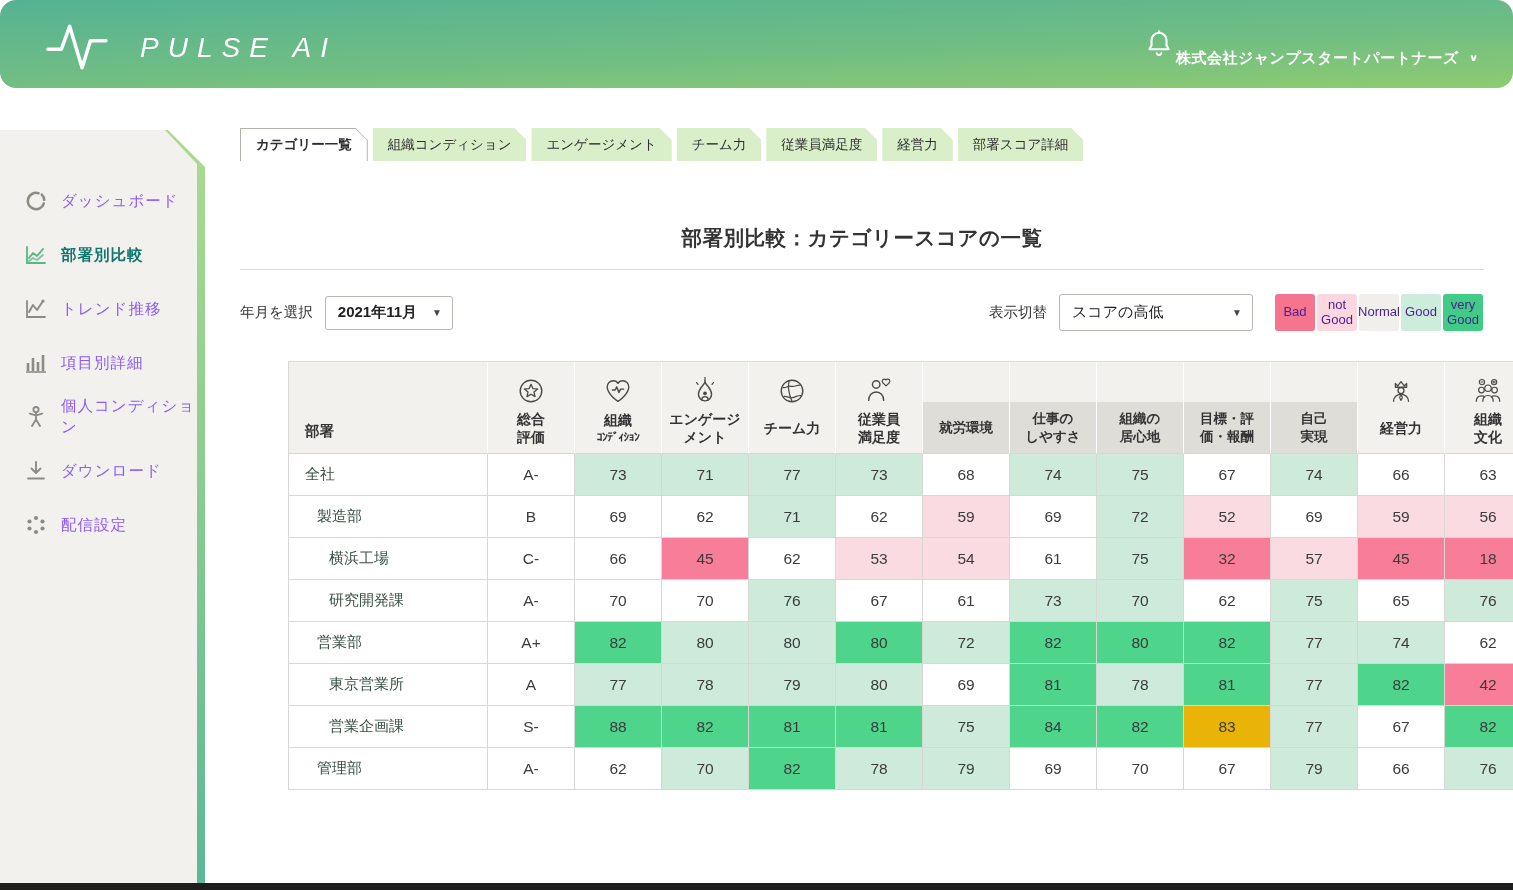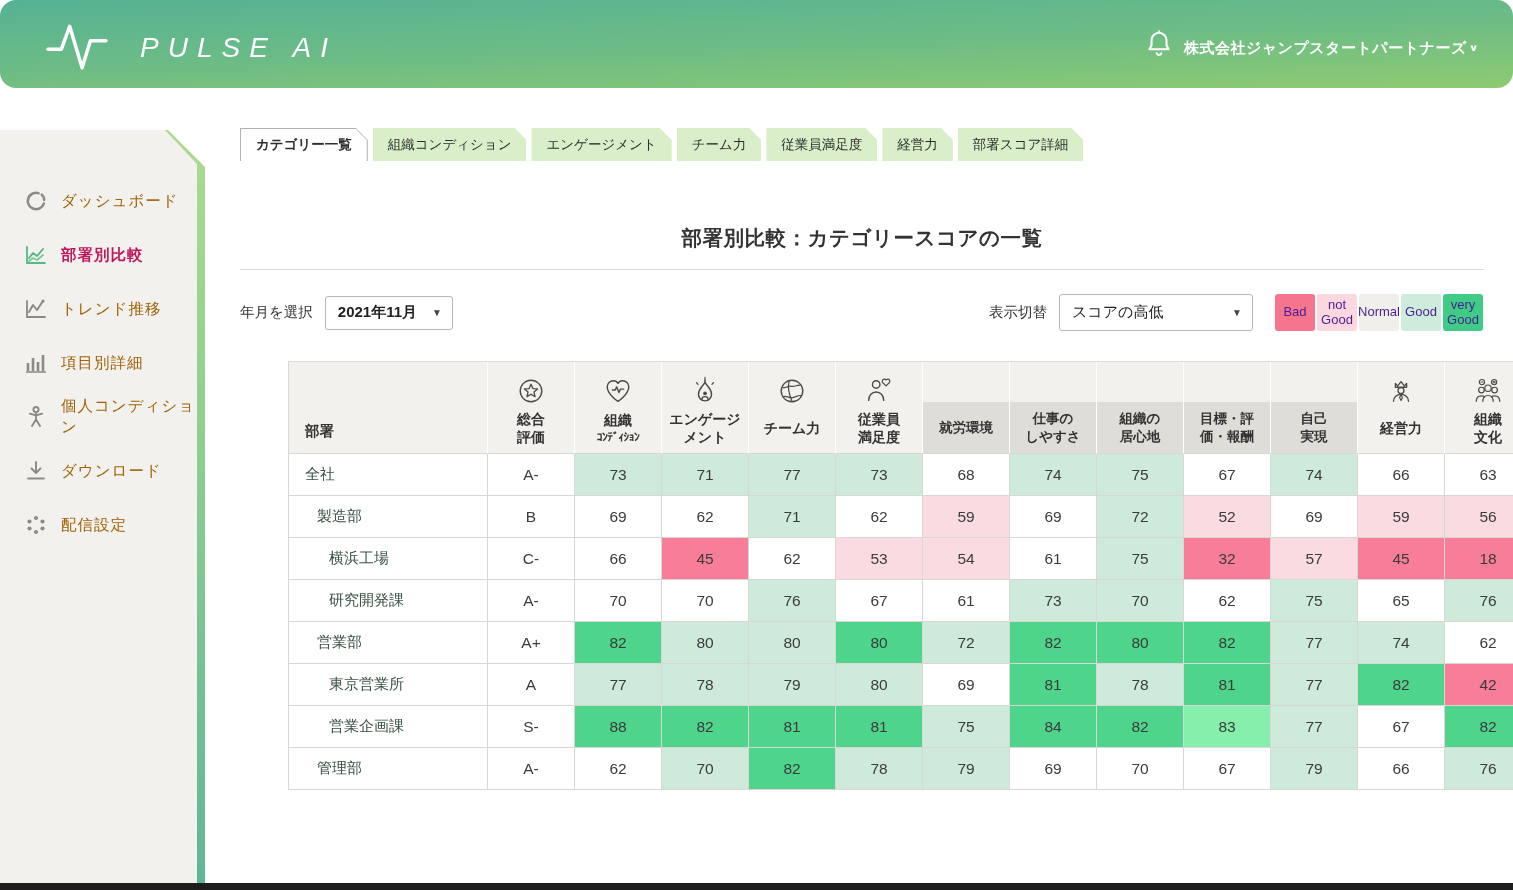--- a/index.html
+++ b/index.html
@@ -7,35 +7,35 @@
     font-family:"Liberation Sans","DejaVu Sans",sans-serif; }
 
   
   .app-header { position:absolute; left:0; top:0; width:1513px; height:88px;
     background:linear-gradient(178deg,#55b294 0%,#6fbd84 55%,#8ecb72 100%);border-radius:16px; }
   .logo-wrap { position:absolute; left:40px; top:16px; display:flex; align-items:center; color:#fff; }
   .logo-mark { width:78px; height:58px; }
   .logo-text { font-size:28px; font-style:italic; font-weight:300; letter-spacing:9px;
     color:#fff; margin-left:22px; margin-top:6px; }
   .bell { position:absolute; left:1144px; top:28px; width:30px; height:32px; color:#fff; cursor:pointer; }
-  .company-menu { position:absolute; right:34px; top:4px; height:88px; display:flex; align-items:center;
-    gap:2px; color:#fff; font-size:15px; font-weight:bold; cursor:pointer; letter-spacing:.5px; }
+  .company-menu { position:absolute; right:34px; top:14px; height:88px; display:flex; align-items:center;
+    gap:10px; color:#fff; font-size:15px; font-weight:bold; cursor:pointer; letter-spacing:.5px; }
   .company-menu .chev { font-size:12px; font-weight:bold; transform:scaleY(.8); }
 
   
   .sidebar { position:absolute; left:0; top:130px; width:205px; height:753px;
     background:linear-gradient(180deg,#abdb8e 0%,#8ccd90 45%,#5db797 100%);
     clip-path:polygon(0 0,168px 0,100% 37px,100% 100%,0 100%); }
   .sidebar-inner { position:absolute; left:0; top:0; right:8px; bottom:0; background:#f2f1ed;
     clip-path:polygon(0 0,165px 0,100% 34px,100% 100%,0 100%); }
   .nav { padding-top:44px; }
   .nav-item { height:54px; display:flex; align-items:center; cursor:pointer;
-    color:#a16207; font-size:15.5px; letter-spacing:1px; }
+    color:#8b5cf6; font-size:15.5px; letter-spacing:1px; }
   .nav-item .nav-icon { width:24px; height:24px; margin:0 13px 0 24px; color:#8c8c85; flex:none; }
-  .nav-item.active { color:#be185d; font-weight:bold;text-align:center; }
+  .nav-item.active { color:#0f766e; font-weight:bold;text-align:center; }
   .nav-item.active .nav-icon { color:#57b785; }
 
   
   .tabs { position:absolute; left:240px; top:128px; height:22px; display:flex; gap:5px; }
   .tab { height:33px; cursor:pointer; }
   .tab .tab-inner { height:33px; display:flex; align-items:center; padding:0 15px;
     font-size:13.5px; color:#2e2e2e; background:#d9efca; white-space:nowrap;
     clip-path:polygon(0 0,calc(100% - 12px) 0,100% 12px,100% 100%,0 100%); }
   .tab.active { background:#b3b1ac; clip-path:polygon(0 0,calc(100% - 12px) 0,100% 12px,100% 100%,0 100%); padding:1px 1px 0 1px; }
   .tab.active .tab-inner { height:32px; background:#fff; font-weight:bold;
@@ -481,21 +481,21 @@
         <tr>
           <td class="dept ind2">営業企画課</td>
           <td>S-</td>
           <td style="background: rgb(79, 212, 140);">88</td>
           <td style="background: rgb(79, 212, 140);">82</td>
           <td style="background: rgb(79, 212, 140);">81</td>
           <td style="background: rgb(79, 212, 140);">81</td>
           <td style="background: rgb(205, 234, 218);">75</td>
           <td style="background: rgb(79, 212, 140);">84</td>
           <td style="background: rgb(79, 212, 140);">82</td>
-          <td style="background: #86efac;">83</td>
+          <td style="background: #eab308;">83</td>
           <td style="background: rgb(205, 234, 218);">77</td>
           <td style="background: rgb(255, 255, 255);">67</td>
           <td style="background: rgb(79, 212, 140);">82</td>
         </tr>
         <tr>
           <td class="dept ind1">管理部</td>
           <td>A-</td>
           <td style="background: rgb(255, 255, 255);">62</td>
           <td style="background: rgb(205, 234, 218);">70</td>
           <td style="background: rgb(79, 212, 140);">82</td>

